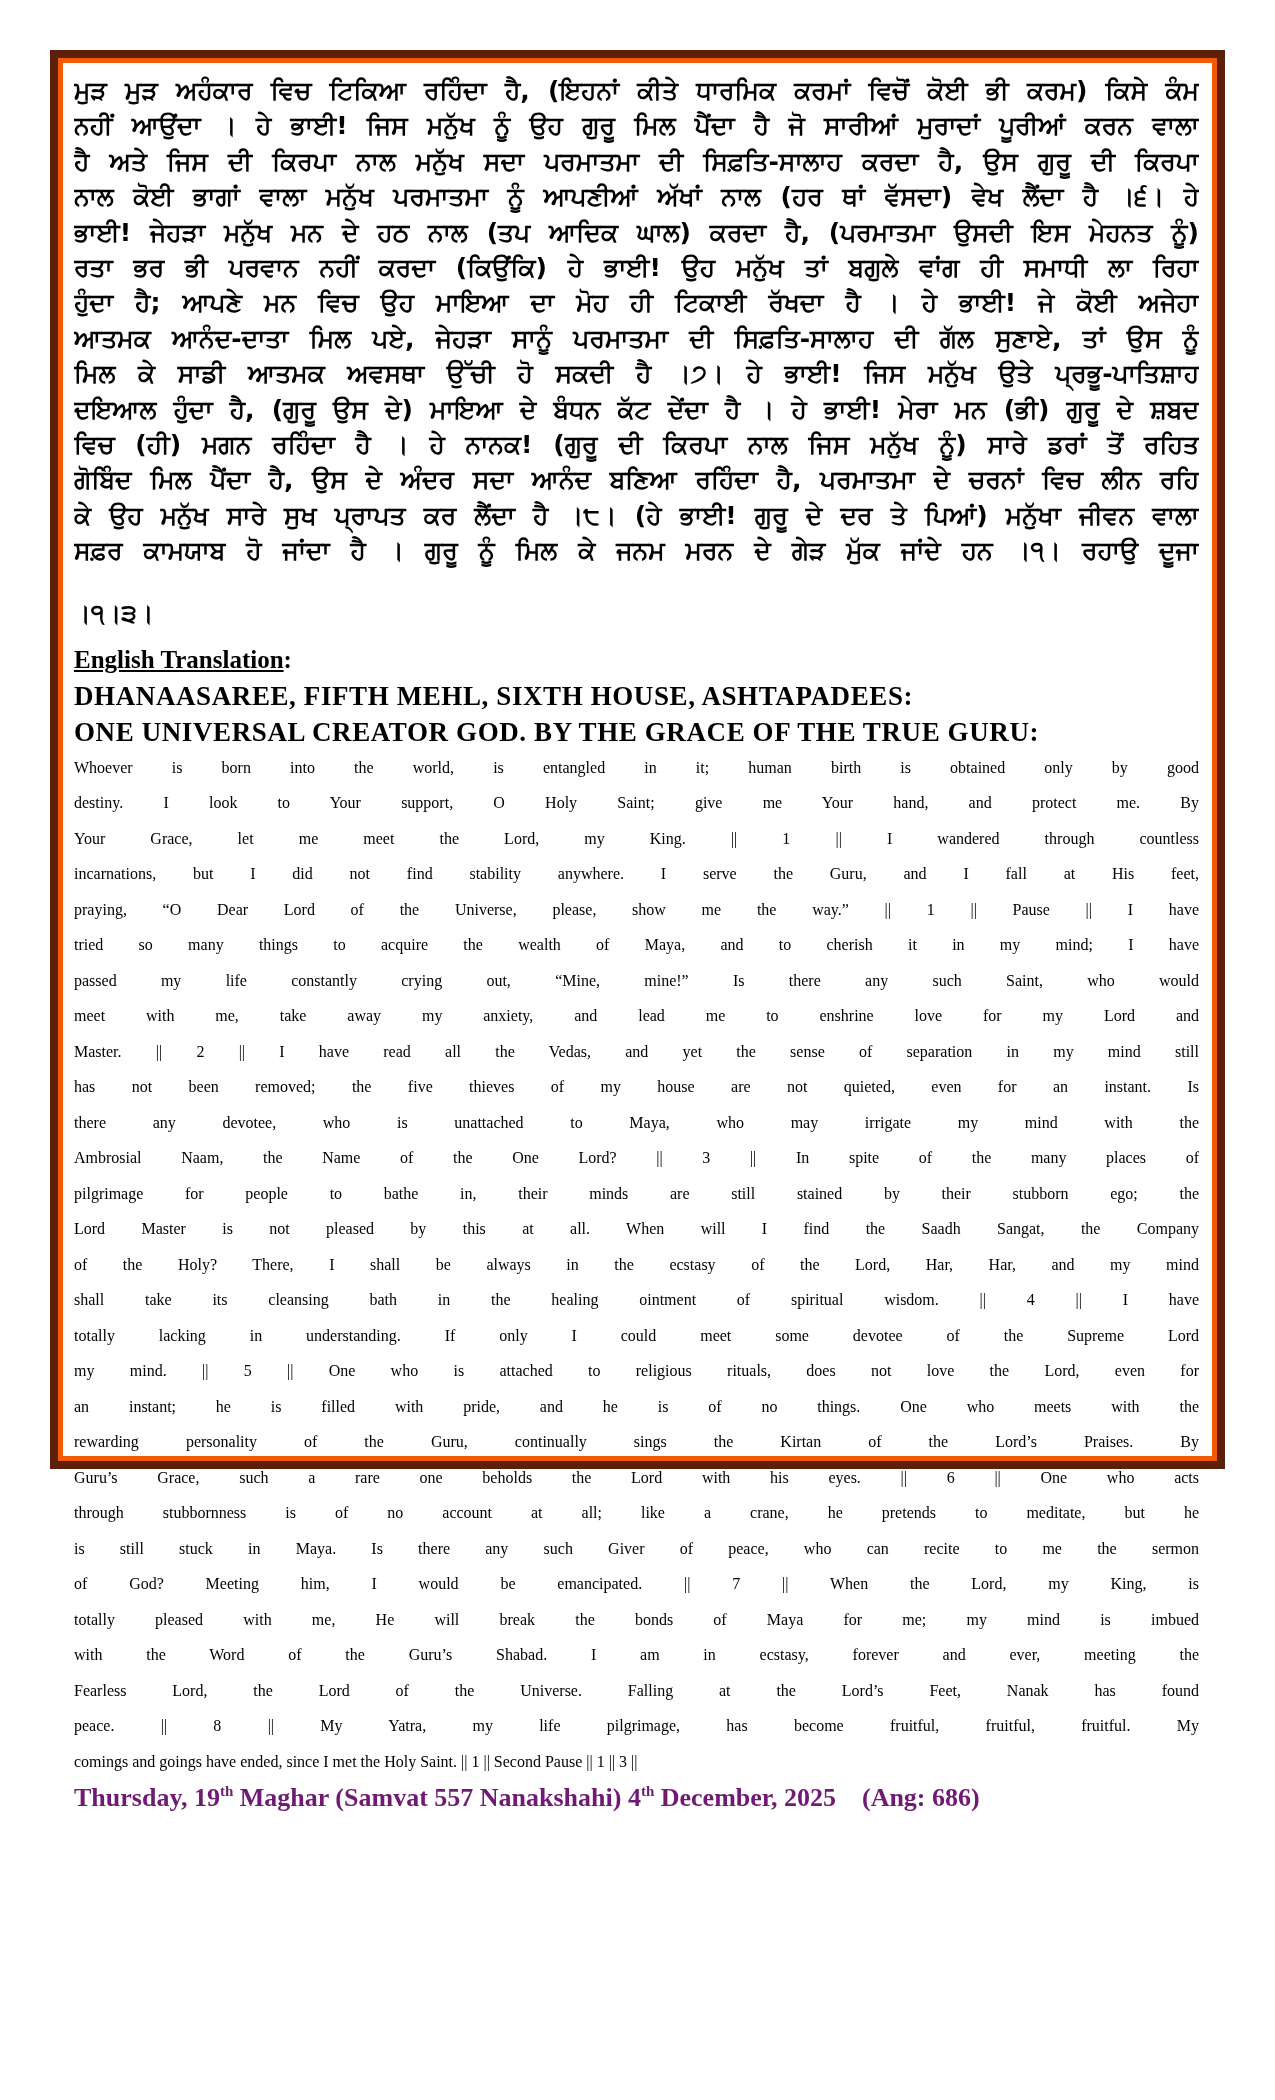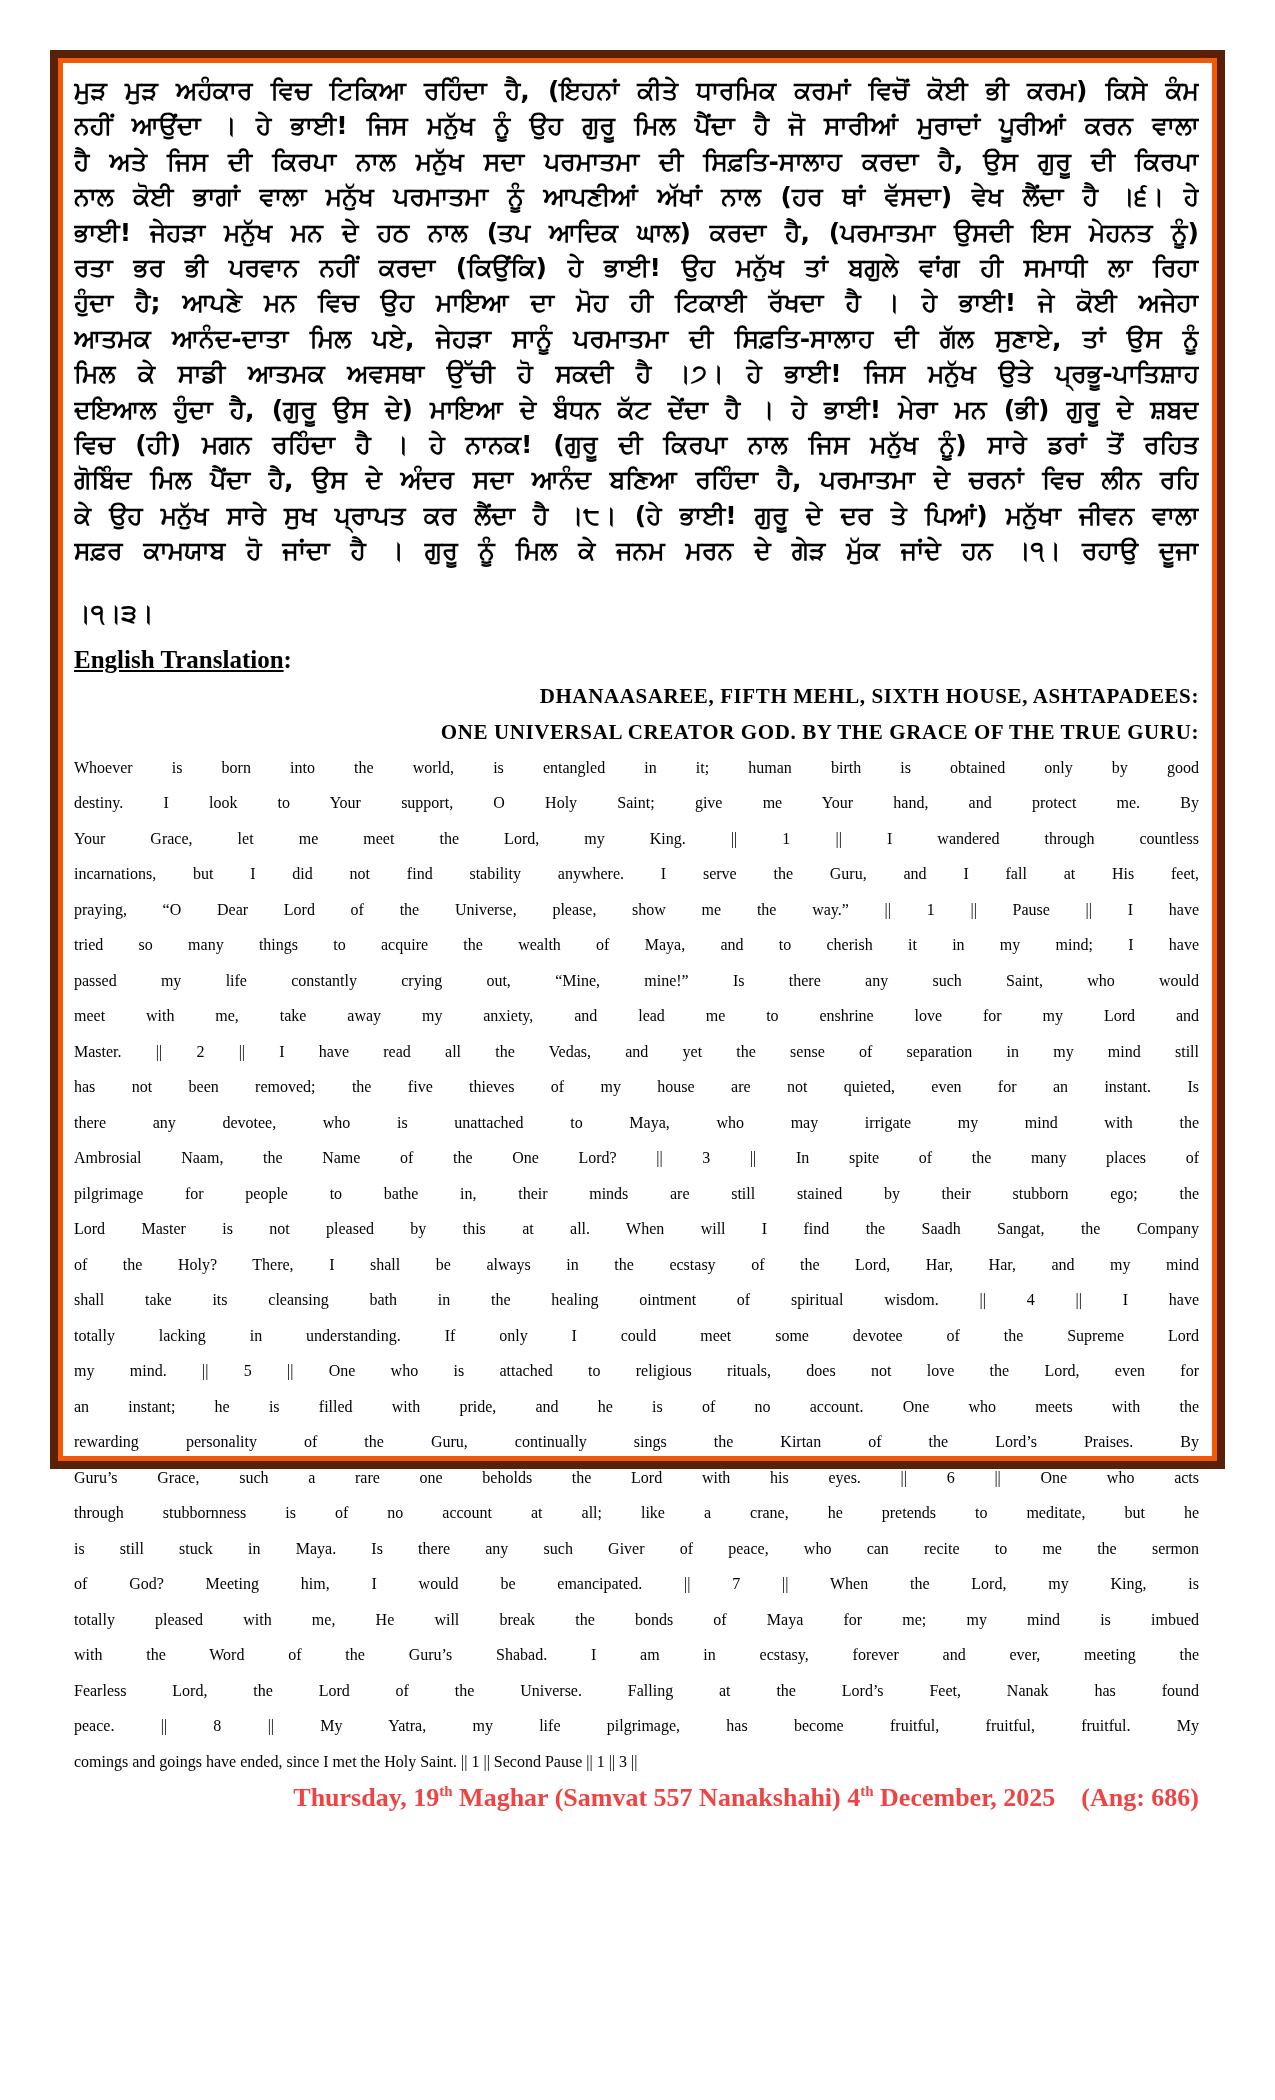--- a/index.html
+++ b/index.html
@@ -22,32 +22,32 @@
     font-weight: bold; font-size: 25px; line-height: 35.4px; height: 35.4px;
     color: #000; text-align: justify; text-align-last: justify; white-space: nowrap;
     overflow: hidden;
   }
   .pa-line.last { text-align-last: left; margin-top: 28px; }
   .label {
     font-family: "Liberation Serif", serif; font-weight: bold; font-size: 25px;
     line-height: 36px; text-decoration: underline; color: #000; margin-top: 10px;
   }
   .heading {
-    font-family: "Liberation Serif", serif; font-weight: bold; font-size: 21px;
-    line-height: 36px; text-align: right; color: #000; letter-spacing: 0.6px;
+    font-family: "Liberation Serif", serif; font-weight: bold; font-size: 27px;
+    line-height: 36px; text-align: left; color: #000; letter-spacing: 0.6px;
   }
   .en-line {
     font-family: "Liberation Serif", serif; font-size: 16px; line-height: 35.5px;
     height: 35.5px; color: #000; text-align: justify; text-align-last: justify;
     white-space: nowrap; overflow: hidden;
   }
   .en-line.last { text-align-last: left; }
   .footer {
     font-family: "Liberation Serif", serif; font-weight: bold; font-size: 26px;
-    line-height: 38px; text-align: right; color: #ef4444; white-space: pre;
+    line-height: 38px; text-align: left; color: #701a75; white-space: pre;
   }
   .footer sup { font-size: 15px; vertical-align: 10px; line-height: 0; }
 </style>
 </head>
 <body>
 
 <div class="frame-outer">
   <div class="frame-inner">
     <div class="page">
       <div class="content">
@@ -87,21 +87,21 @@
           <div class="en-line">Master.  || 2 ||   I have read all the Vedas, and yet the sense of separation in my mind still</div>
           <div class="en-line">has not been removed; the five thieves of my house are not quieted, even for an instant. Is</div>
           <div class="en-line">there any devotee, who is unattached to Maya, who may irrigate my mind with the</div>
           <div class="en-line">Ambrosial Naam, the Name of the One Lord?  || 3 ||   In spite of the many places of</div>
           <div class="en-line">pilgrimage for people to bathe in, their minds are still stained by their stubborn ego; the</div>
           <div class="en-line">Lord Master is not pleased by this at all. When will I find the Saadh Sangat, the Company</div>
           <div class="en-line">of the Holy? There, I shall be always in the ecstasy of the Lord, Har, Har, and my mind</div>
           <div class="en-line">shall take its cleansing bath in the healing ointment of spiritual wisdom.  || 4 ||   I have</div>
           <div class="en-line">totally lacking in understanding. If only I could meet some devotee of the Supreme Lord</div>
           <div class="en-line">my mind.  || 5 ||   One who is attached to religious rituals, does not love the Lord, even for</div>
-          <div class="en-line">an instant; he is filled with pride, and he is of no account. One who meets with the</div>
+          <div class="en-line">an instant; he is filled with pride, and he is of no things. One who meets with the</div>
           <div class="en-line">rewarding personality of the Guru, continually sings the Kirtan of the Lord’s Praises. By</div>
           <div class="en-line">Guru’s Grace, such a rare one beholds the Lord with his eyes.  || 6 ||   One who acts</div>
           <div class="en-line">through stubbornness is of no account at all; like a crane, he pretends to meditate, but he</div>
           <div class="en-line">is still stuck in Maya. Is there any such Giver of peace, who can recite to me the sermon</div>
           <div class="en-line">of God? Meeting him, I would be emancipated.  || 7 ||   When the Lord, my King, is</div>
           <div class="en-line">totally pleased with me, He will break the bonds of Maya for me; my mind is imbued</div>
           <div class="en-line">with the Word of the Guru’s Shabad. I am in ecstasy, forever and ever, meeting the</div>
           <div class="en-line">Fearless Lord, the Lord of the Universe. Falling at the Lord’s Feet, Nanak has found</div>
           <div class="en-line">peace.  || 8 ||   My Yatra, my life pilgrimage, has become fruitful, fruitful, fruitful. My</div>
           <div class="en-line last">comings and goings have ended, since I met the Holy Saint.  || 1 || Second Pause || 1 || 3 ||</div>

